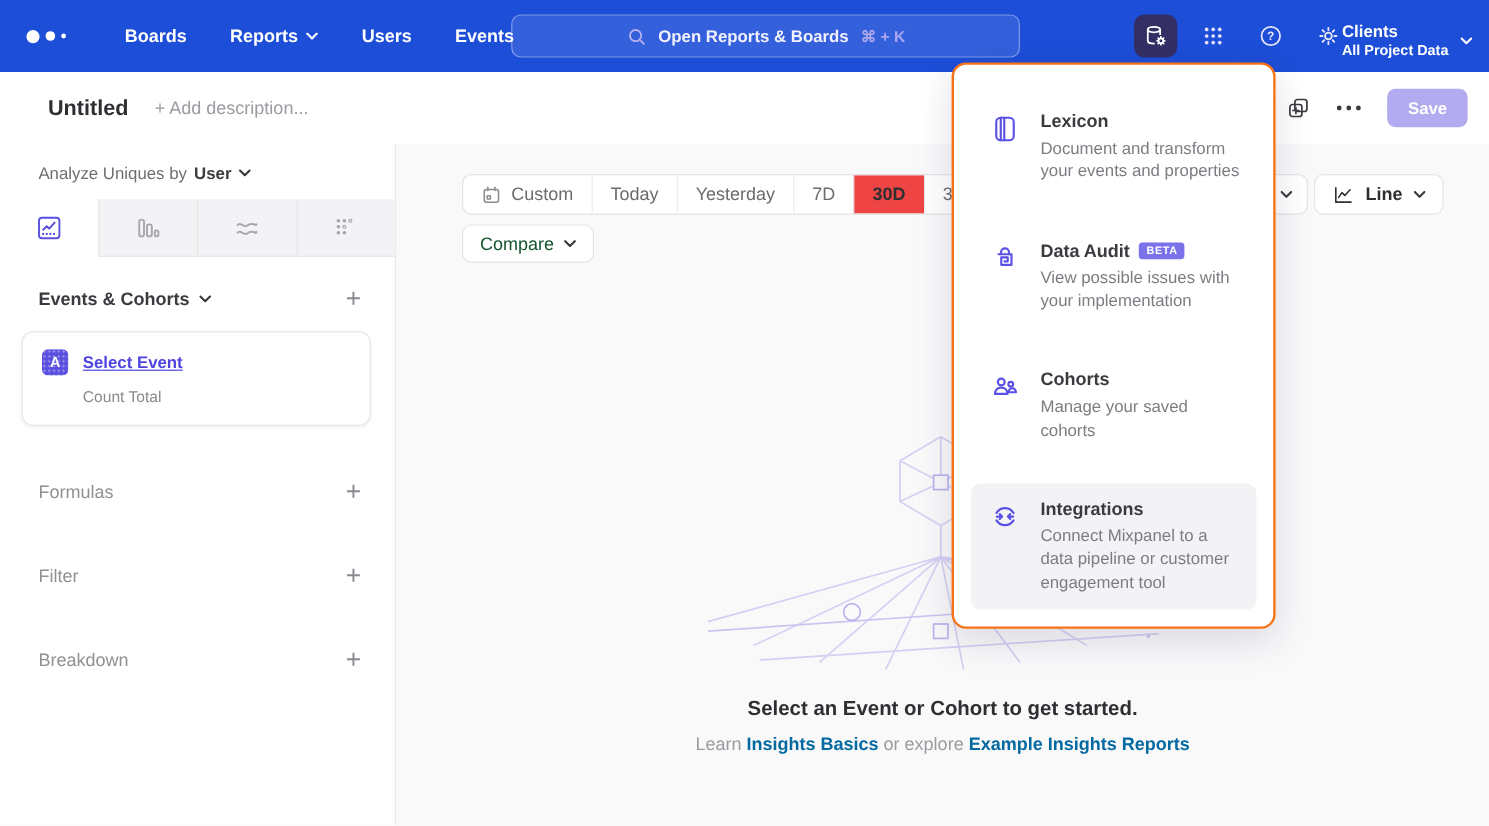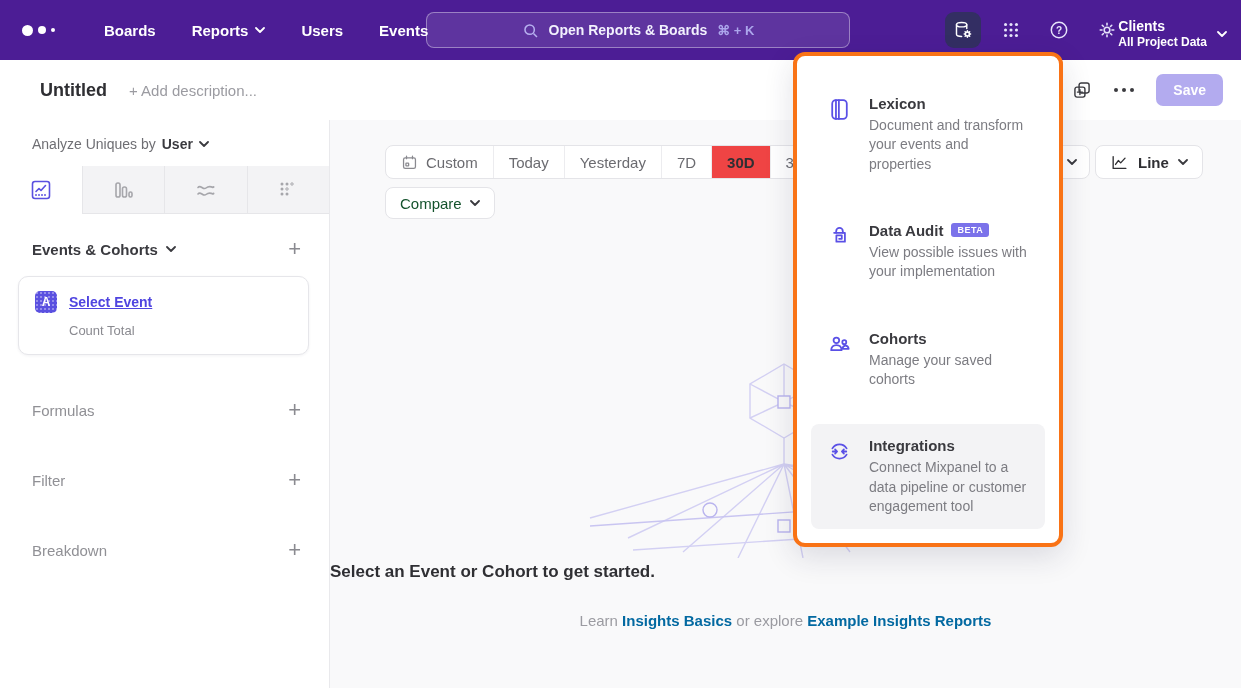--- a/index.html
+++ b/index.html
@@ -1,20 +1,20 @@
 <!DOCTYPE html>
 <html><head>
 <meta charset="utf-8">
 <style>
   * { margin:0; padding:0; box-sizing:border-box; }
   html,body { width:1241px; height:688px; overflow:hidden; font-family:"Liberation Sans", sans-serif; background:#f9f9fa; position:relative; }
   svg { display:block; }
 
   
-  .navbar { position:absolute; left:0; top:0; width:1241px; height:60px; background:#4c1d95; display:flex; align-items:center; z-index:10; }
+  .navbar { position:absolute; left:0; top:0; width:1241px; height:60px; background:#1d4ed8; display:flex; align-items:center; z-index:10; }
   .logo { display:flex; align-items:center; gap:5px; margin-left:22px; width:46px; }
   .logo .d1{width:11px;height:11px;border-radius:50%;background:#fff;}
   .logo .d2{width:8px;height:8px;border-radius:50%;background:#fff;}
   .logo .d3{width:4px;height:4px;border-radius:50%;background:#fff;}
   .nav-links { display:flex; align-items:center; gap:36px; margin-left:36px; }
   .nav-link { color:#ffffff; font-size:15px; font-weight:600; display:flex; align-items:center; gap:7px; cursor:pointer; white-space:nowrap; }
   .chev { width:10px; height:7px; }
   .chev polyline { fill:none; stroke:currentColor; stroke-width:1.8; stroke-linecap:round; stroke-linejoin:round; }
   .searchbar { position:absolute; left:426px; top:12px; width:424px; height:36px; background:rgba(255,255,255,0.10); border:1px solid rgba(255,255,255,0.38); border-radius:8px; display:flex; align-items:center; justify-content:center; gap:10px; cursor:pointer; }
   .searchbar .ph { color:#f2f1fd; font-size:14px; font-weight:600; }
@@ -61,26 +61,26 @@
   
   .main { position:absolute; left:330px; top:120px; right:0; bottom:0; background:#f9f9fa; }
   .range-control { position:absolute; left:55px; top:25px; height:34px; display:flex; background:#fff; border:1px solid #e4e4e8; border-radius:8px; overflow:hidden; }
   .seg { display:flex; align-items:center; gap:8px; padding:0 15px; font-size:15px; color:#6b6b70; border-left:1px solid #ececef; cursor:pointer; white-space:nowrap; }
   .seg:first-child { border-left:none; }
   .seg.selected { background:#ef4444; color:#2f2f33; font-weight:700; }
   .compare-btn { position:absolute; left:55px; top:67px; height:32px; display:flex; align-items:center; gap:8px; padding:0 14px; background:#fff; border:1px solid #e4e4e8; border-radius:8px; font-size:15px; color:#14532d; cursor:pointer; }
   .interval-btn { position:absolute; left:660px; top:25px; width:100px; height:34px; background:#fff; border:1px solid #e4e4e8; border-radius:8px; display:flex; align-items:center; justify-content:flex-end; padding-right:12px; color:#3a3a3f; cursor:pointer; }
   .line-btn { position:absolute; left:765px; top:25px; height:34px; display:flex; align-items:center; gap:9px; padding:0 14px; background:#fff; border:1px solid #e4e4e8; border-radius:8px; font-size:15px; font-weight:600; color:#2f2f33; cursor:pointer; }
   .illus { position:absolute; left:258px; top:238px; }
-  .empty-title { position:absolute; left:0; width:100%; top:442px; font-size:17px; font-weight:700; color:#2f2f33; }
+  .empty-title { position:absolute; left:0; width:100%; top:461px; text-align:center; font-size:17px; font-weight:700; color:#2f2f33; }
   .empty-links { position:absolute; left:0; width:100%; top:492px; text-align:center; font-size:15px; color:#9b9ba1; }
   .empty-links a { color:#0369a1; font-weight:700; text-decoration:none; cursor:pointer; }
 
   
-  .popover { position:absolute; left:793px; top:52px; width:270px; min-height:406px; background:#ffffff; border:4px solid #f97316; border-radius:12px; box-shadow:0 10px 30px rgba(35,35,70,0.14); z-index:100; padding:26px 14px 14px 14px; }
+  .popover { position:absolute; left:793px; top:52px; width:270px; min-height:406px; background:#ffffff; border:2px solid #f97316; border-radius:12px; box-shadow:0 10px 30px rgba(35,35,70,0.14); z-index:100; padding:26px 14px 14px 14px; }
   .menu-item { display:flex; gap:16px; padding:13px 12px 13px 16px; border-radius:8px; cursor:pointer; }
   .menu-item.highlight { background:#f3f3f5; }
   .mi-icon { width:26px; flex:none; color:#5a50e6; padding-top:2px; }
   .mi-title-row { display:flex; align-items:center; gap:8px; }
   .mi-title { font-size:15px; font-weight:700; color:#3a3a3f; }
   .beta-badge { background:#7b72ea; color:#fff; font-size:9px; font-weight:700; letter-spacing:0.5px; border-radius:3px; padding:2px 6px; }
   .mi-desc { margin-top:4px; font-size:14px; line-height:1.38; color:#7c7c82; max-width:180px; }
   .mi-gap { height:22px; }
 </style>
 </head>

